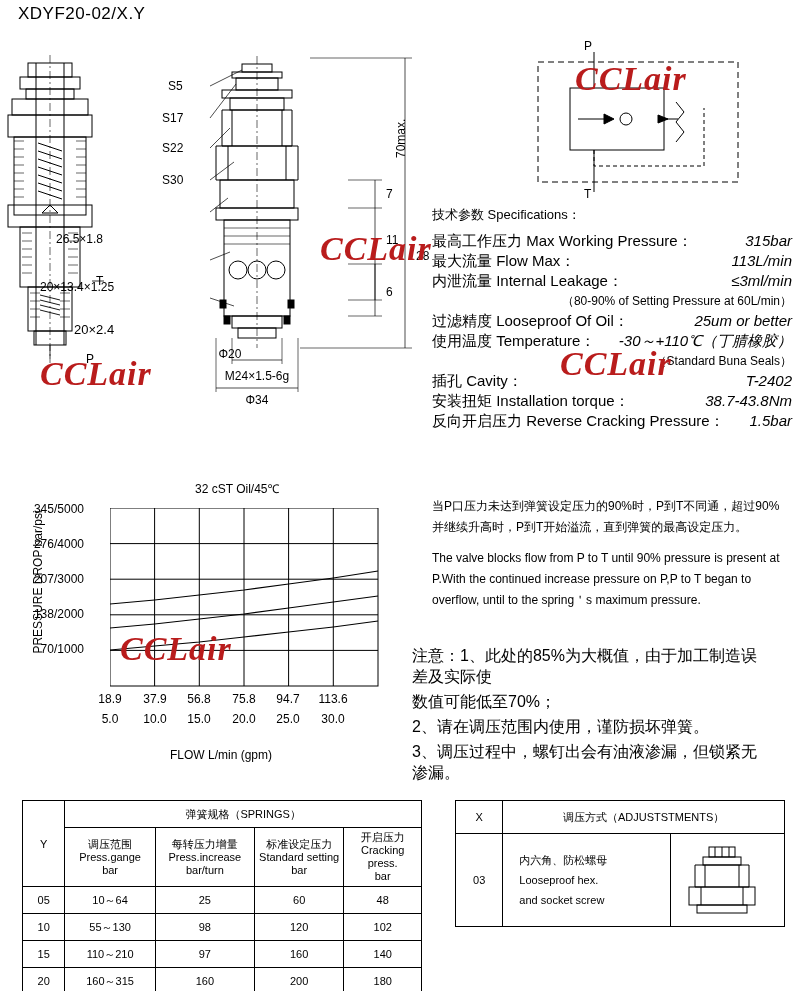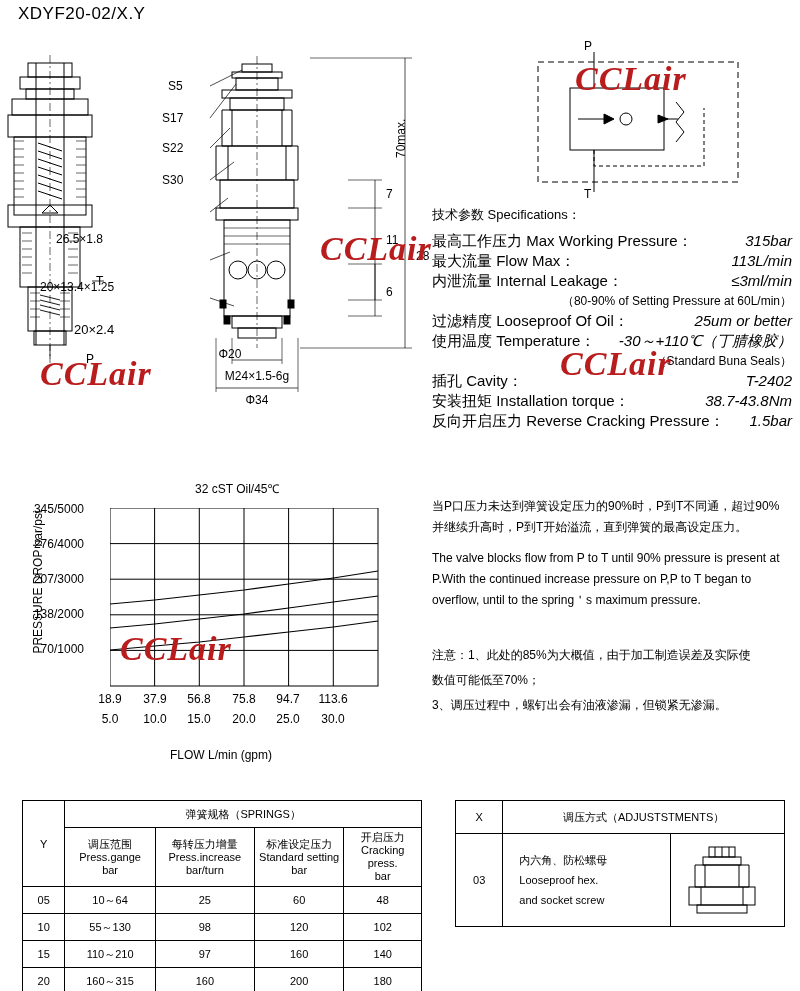--- a/index.html
+++ b/index.html
@@ -42,21 +42,21 @@
   #spec-block{left:432px;top:206px;width:360px;}
   #spec-title{font-size:13px;margin-bottom:7px;}
   .spec-row{position:relative;height:20px;line-height:20px;font-size:15px;}
   .spec-left{position:absolute;left:0;white-space:nowrap;}
   .spec-right{position:absolute;right:0;white-space:nowrap;font-style:italic;}
   .spec-note{position:relative;height:20px;line-height:20px;font-size:12px;}
   .spec-note span{position:absolute;right:0;white-space:nowrap;}
   
   #para-block{left:432px;top:496px;width:360px;font-size:12px;line-height:21px;}
   #para-block p{margin:0 12px 10px 0;}
-  #notes-block{left:432px;top:645px;width:360px;font-size:12px;line-height:21px;}
+  #notes-block{left:412px;top:645px;width:360px;font-size:16px;line-height:21px;}
   #notes-block p{margin:0 0 4px 0;}
   
   #chart-wrap{left:20px;top:480px;width:400px;height:300px;}
   .chart-title{position:absolute;left:175px;top:0;font-size:12px;}
   .ylabel{
     position:absolute;
     left:-62px;top:95px;
     width:160px;
     transform:rotate(-90deg);
     transform-origin:center;
@@ -295,20 +295,21 @@
   </div>
 
   <div class="abs" id="para-block">
     <p>当P口压力未达到弹簧设定压力的90%时，P到T不同通，超过90%并继续升高时，P到T开始溢流，直到弹簧的最高设定压力。</p>
     <p>The valve blocks flow from P to T until 90% pressure is present at P.With the continued increase pressure on P,P to T began to overflow, until to the spring＇s maximum pressure.</p>
   </div>
 
   <div class="abs" id="notes-block">
     <p>注意：1、此处的85%为大概值，由于加工制造误差及实际使</p>
     <p>数值可能低至70%；</p>
+    <p>2、请在调压范围内使用，谨防损坏弹簧。</p>
     <p>3、调压过程中，螺钉出会有油液渗漏，但锁紧无渗漏。</p>
   </div>
 
   <div class="abs" id="chart-wrap">
     <div class="chart-title">32 cST Oil/45℃</div>
     <div class="ylabel">PRESSURE DROP bar/psi</div>
     <div class="xlabel">FLOW L/min (gpm)</div>
 
     <div class="ytick" style="left:-8px;top:22px;">345/5000</div>
     <div class="ytick" style="left:-8px;top:57px;">276/4000</div>

